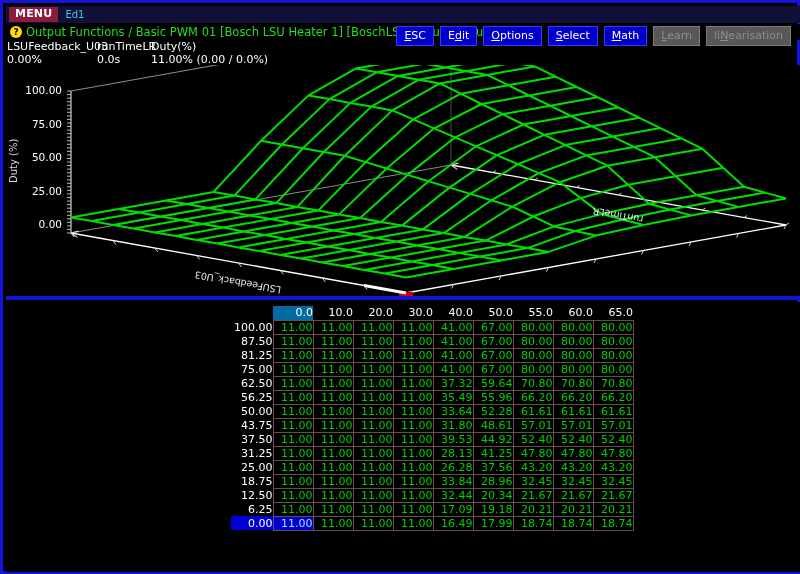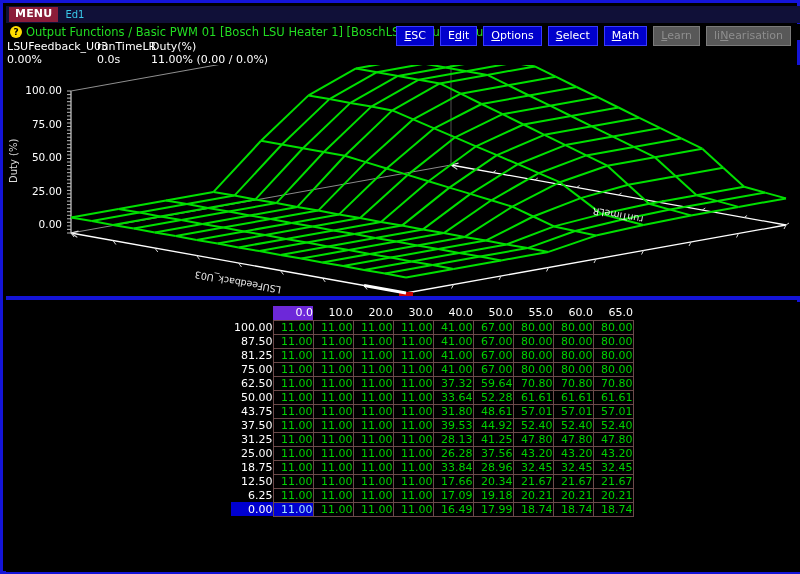--- a/index.html
+++ b/index.html
@@ -55,21 +55,21 @@
   .divider{position:absolute;left:3px;top:293px;width:794px;height:4px;background:#1414d8;}
 
   
   .tablewrap{position:absolute;left:3px;top:299px;width:794px;height:270px;background:#000;}
   table.grid{border-collapse:collapse;position:absolute;left:225px;top:4px;
              font-size:11px;font-family:"DejaVu Sans",sans-serif;}
   table.grid td,table.grid th{padding:0;margin:0;}
   th.corner{width:42px;height:14px;background:#000;border:none;}
   th.colhdr{color:#ffffff;background:#000;font-weight:normal;text-align:right;
             padding:1px 4px 1px 3px;width:40px;font-size:11px;}
-  th.colhdr.sel{background:#6d28d9;}
+  th.colhdr.sel{background:#0369a1;}
   td.rowhdr{color:#ffffff;text-align:right;padding:1px 6px 1px 2px;
             background:#000;font-size:11px;white-space:nowrap;}
   td.rowhdr.sel{background:#0000d0;}
   td.cell{color:#00d000;text-align:right;padding:1px 4px 1px 3px;
           border:1px solid #6b4a4a;background:#000;font-size:11px;}
   td.cell.sel{background:#0000d0;color:#9fe0ff;}
 </style>
 </head>
 <body>
 
@@ -559,20 +559,32 @@
             <td class="cell">11.00</td>
             <td class="cell">11.00</td>
             <td class="cell">11.00</td>
             <td class="cell">37.32</td>
             <td class="cell">59.64</td>
             <td class="cell">70.80</td>
             <td class="cell">70.80</td>
             <td class="cell">70.80</td>
           </tr>
           <tr>
+            <td class="rowhdr">56.25</td>
+            <td class="cell">11.00</td>
+            <td class="cell">11.00</td>
+            <td class="cell">11.00</td>
+            <td class="cell">11.00</td>
+            <td class="cell">35.49</td>
+            <td class="cell">55.96</td>
+            <td class="cell">66.20</td>
+            <td class="cell">66.20</td>
+            <td class="cell">66.20</td>
+          </tr>
+          <tr>
             <td class="rowhdr">50.00</td>
             <td class="cell">11.00</td>
             <td class="cell">11.00</td>
             <td class="cell">11.00</td>
             <td class="cell">11.00</td>
             <td class="cell">33.64</td>
             <td class="cell">52.28</td>
             <td class="cell">61.61</td>
             <td class="cell">61.61</td>
             <td class="cell">61.61</td>
@@ -636,21 +648,21 @@
             <td class="cell">32.45</td>
             <td class="cell">32.45</td>
             <td class="cell">32.45</td>
           </tr>
           <tr>
             <td class="rowhdr">12.50</td>
             <td class="cell">11.00</td>
             <td class="cell">11.00</td>
             <td class="cell">11.00</td>
             <td class="cell">11.00</td>
-            <td class="cell">17.66</td>
+            <td class="cell">32.44</td>
             <td class="cell">20.34</td>
             <td class="cell">21.67</td>
             <td class="cell">21.67</td>
             <td class="cell">21.67</td>
           </tr>
           <tr>
             <td class="rowhdr">6.25</td>
             <td class="cell">11.00</td>
             <td class="cell">11.00</td>
             <td class="cell">11.00</td>

